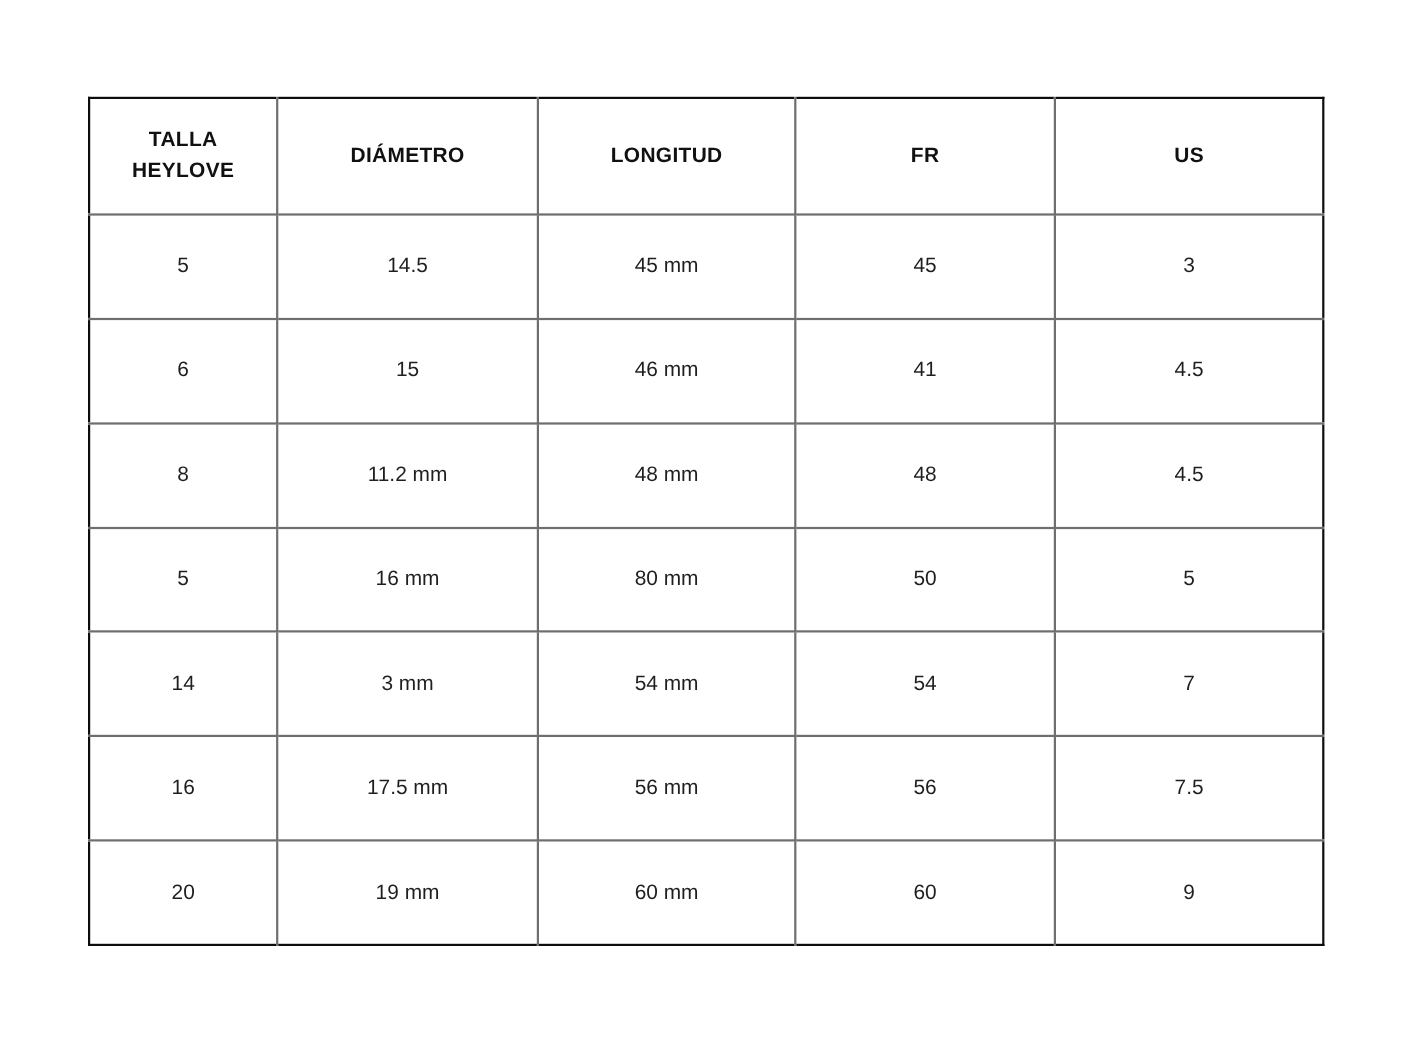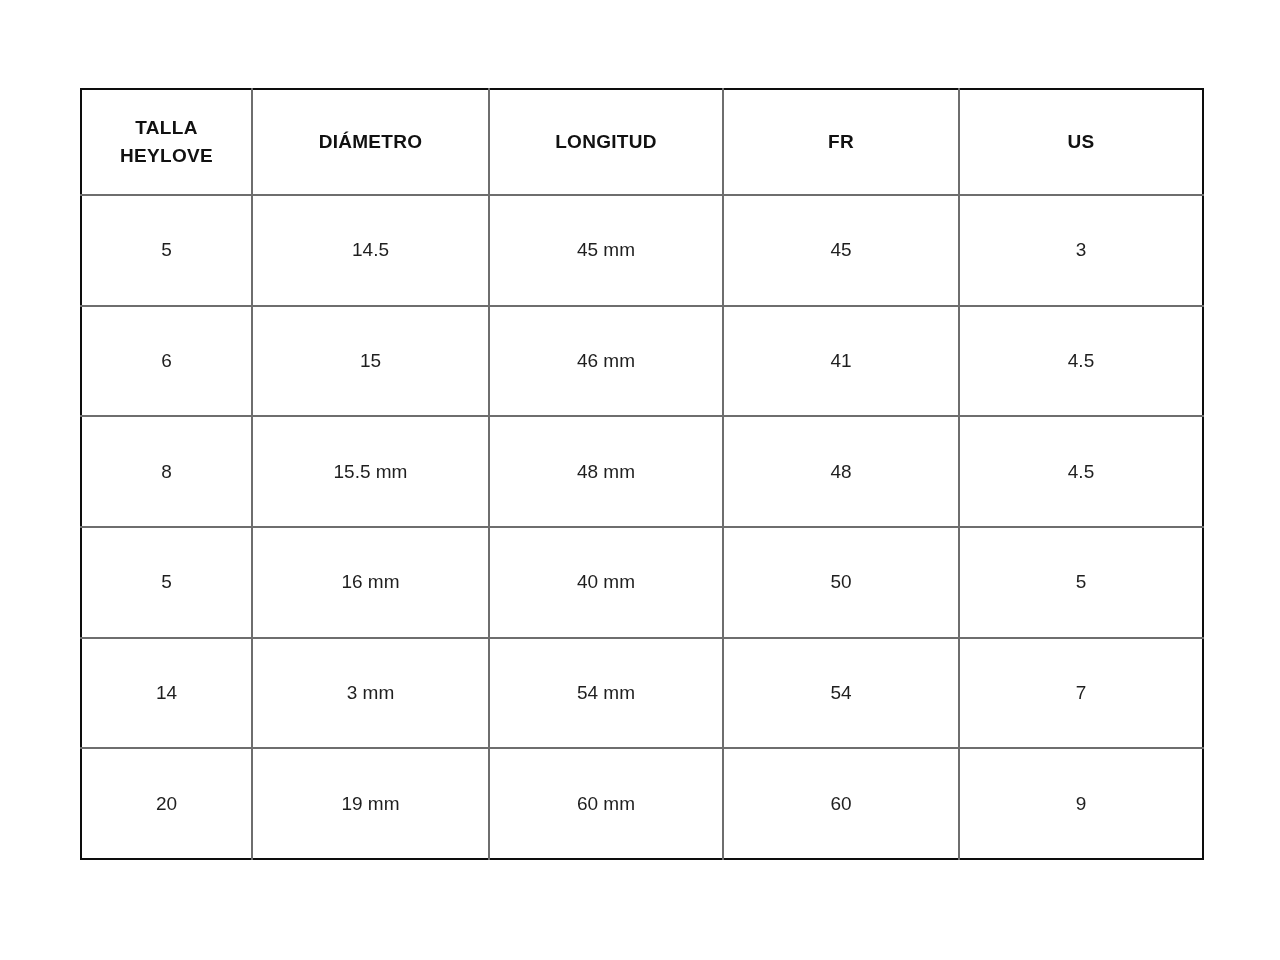--- a/index.html
+++ b/index.html
@@ -120,38 +120,45 @@
         </tr>
         <tr>
           <td>6</td>
           <td>15</td>
           <td>46 mm</td>
           <td>41</td>
           <td>4.5</td>
         </tr>
         <tr>
           <td>8</td>
-          <td>15.5 mm</td>
+          <td>11.2 mm</td>
           <td>48 mm</td>
           <td>48</td>
           <td>4.5</td>
         </tr>
         <tr>
           <td>5</td>
           <td>16 mm</td>
-          <td>40 mm</td>
+          <td>80 mm</td>
           <td>50</td>
           <td>5</td>
         </tr>
         <tr>
           <td>14</td>
           <td>3 mm</td>
           <td>54 mm</td>
           <td>54</td>
           <td>7</td>
+        </tr>
+        <tr>
+          <td>16</td>
+          <td>17.5 mm</td>
+          <td>56 mm</td>
+          <td>56</td>
+          <td>7.5</td>
         </tr>
         <tr>
           <td>20</td>
           <td>19 mm</td>
           <td>60 mm</td>
           <td>60</td>
           <td>9</td>
         </tr>
       </tbody>
     </table>

